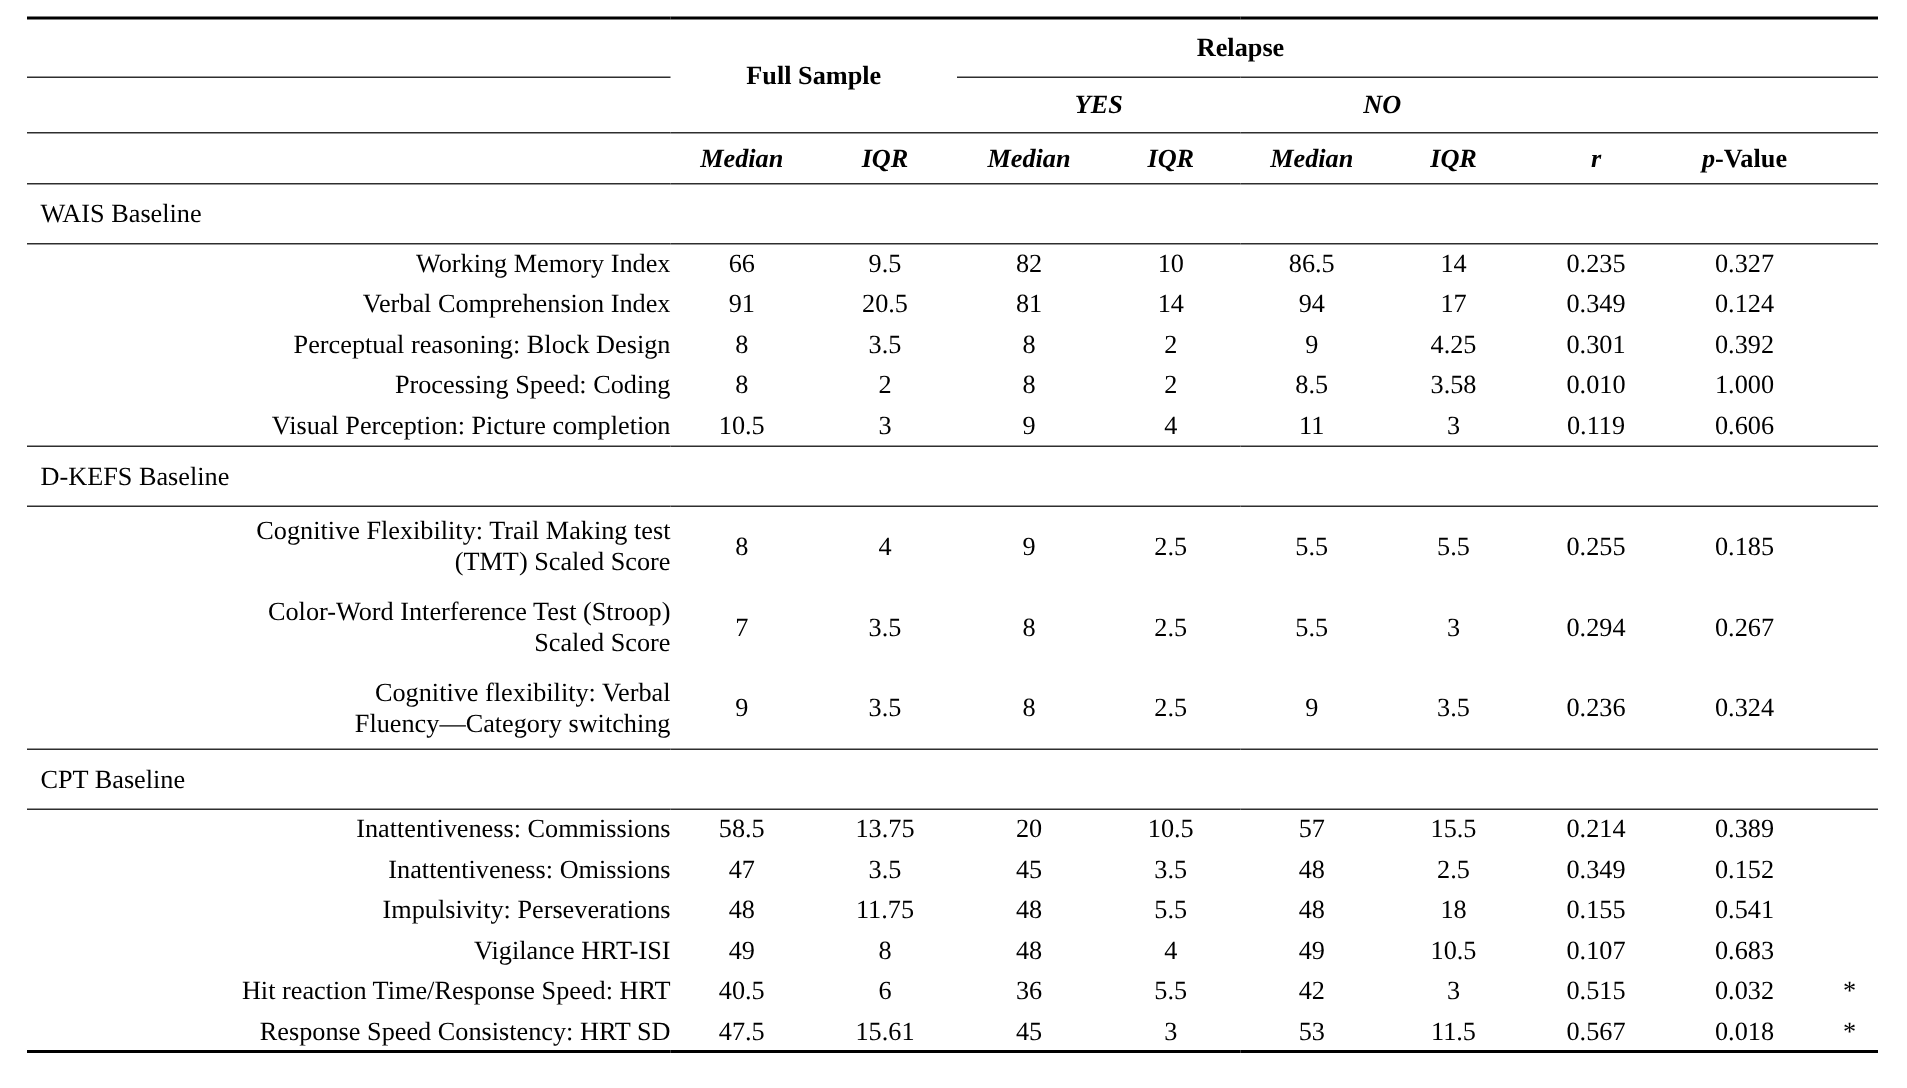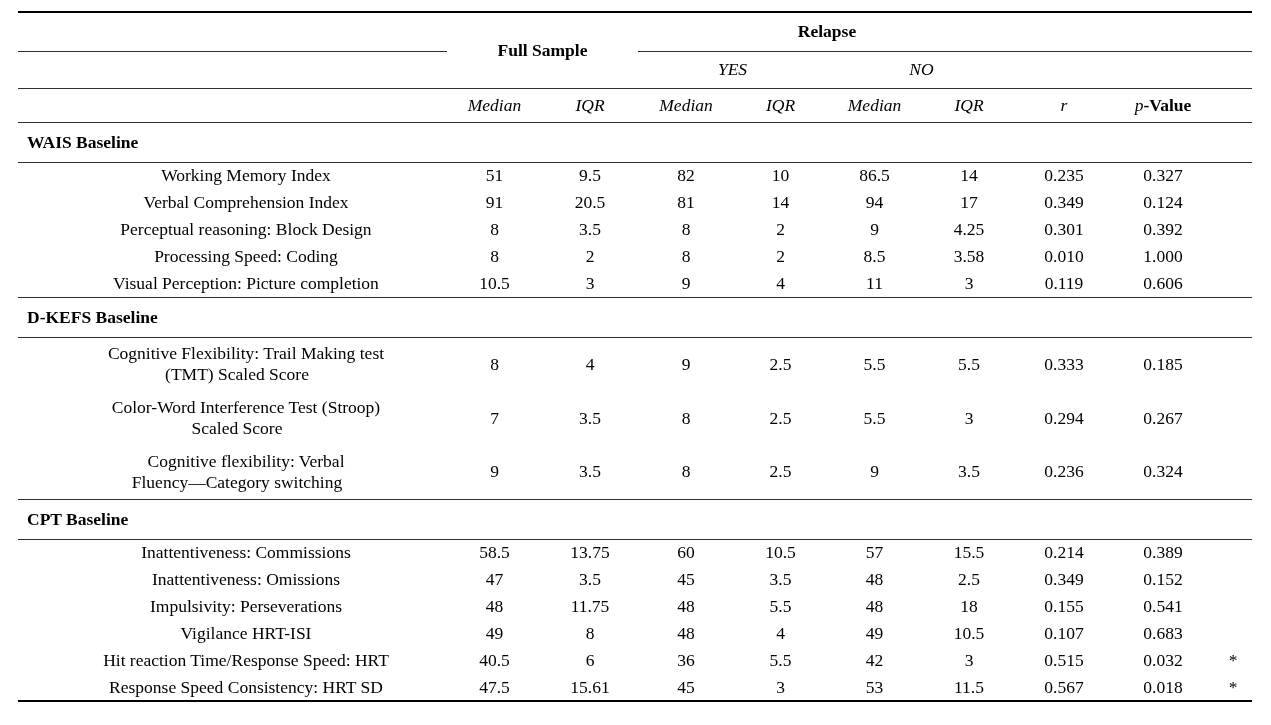--- a/index.html
+++ b/index.html
@@ -16,29 +16,29 @@
   col.c-stub{width:429px;}
   col.c-fsm{width:95px;}  col.c-fsi{width:96px;}
   col.c-ym{width:96px;}   col.c-yi{width:93px;}
   col.c-nm{width:95px;}   col.c-ni{width:94px;}
   col.c-r{width:96px;}    col.c-p{width:102px;} col.c-sig{width:38px;}
   td,th{
     padding:0;margin:0;font-size:17.5px;line-height:21px;
     text-align:center;vertical-align:middle;font-weight:normal;color:#000;
   }
   thead th{font-weight:bold;}
-  .stub{text-align:center;}
+  .stub{text-align:right;}
   .rule{border-bottom:1.4px solid #2e2e2e;}
   .r1{height:39px;}
   .r2{height:37px;}
   .r3{height:34px;}
-  .bi{font-style:italic;font-weight:normal;}
+  .bi{font-style:italic;font-weight:bold;}
   .relapse-cell{padding-right:236px;} 
   tr.section-head{height:40px;}
-  tr.section-head td{font-weight:bold;text-align:left;padding-left:9px;}
+  tr.section-head td{font-weight:normal;text-align:left;padding-left:9px;}
   tr.data-row{height:27px;}
   tr.data-row-tall{height:54px;}
   td.row-label{padding-left:9px;text-indent:18px;}
   tr.end td{border-bottom:2.5px solid #000;}
 </style>
 </head>
 <body>
 
 <table>
   <colgroup>
@@ -85,21 +85,21 @@
       <th class="rule"><span class="bi">p</span><span>-Value</span></th>
       <td class="rule"></td>
     </tr>
   </thead>
   <tbody id="tbody">
       <tr class="section-head">
         <td colspan="10" class="rule">WAIS Baseline</td>
       </tr>
       <tr class="data-row">
         <td class="stub row-label">Working Memory Index</td>
-        <td class="">51</td>
+        <td class="">66</td>
         <td class="">9.5</td>
         <td class="">82</td>
         <td class="">10</td>
         <td class="">86.5</td>
         <td class="">14</td>
         <td class="">0.235</td>
         <td class="">0.327</td>
         <td class=""></td>
       </tr>
       <tr class="data-row">
@@ -154,21 +154,21 @@
         <td colspan="10" class="rule">D-KEFS Baseline</td>
       </tr>
       <tr class="data-row-tall">
         <td class="stub row-label">Cognitive Flexibility: Trail Making test<br>(TMT) Scaled Score</td>
         <td class="">8</td>
         <td class="">4</td>
         <td class="">9</td>
         <td class="">2.5</td>
         <td class="">5.5</td>
         <td class="">5.5</td>
-        <td class="">0.333</td>
+        <td class="">0.255</td>
         <td class="">0.185</td>
         <td class=""></td>
       </tr>
       <tr class="data-row-tall">
         <td class="stub row-label">Color-Word Interference Test (Stroop)<br>Scaled Score</td>
         <td class="">7</td>
         <td class="">3.5</td>
         <td class="">8</td>
         <td class="">2.5</td>
         <td class="">5.5</td>
@@ -189,21 +189,21 @@
         <td class="rule">0.324</td>
         <td class="rule"></td>
       </tr>
       <tr class="section-head">
         <td colspan="10" class="rule">CPT Baseline</td>
       </tr>
       <tr class="data-row">
         <td class="stub row-label">Inattentiveness: Commissions</td>
         <td class="">58.5</td>
         <td class="">13.75</td>
-        <td class="">60</td>
+        <td class="">20</td>
         <td class="">10.5</td>
         <td class="">57</td>
         <td class="">15.5</td>
         <td class="">0.214</td>
         <td class="">0.389</td>
         <td class=""></td>
       </tr>
       <tr class="data-row">
         <td class="stub row-label">Inattentiveness: Omissions</td>
         <td class="">47</td>

